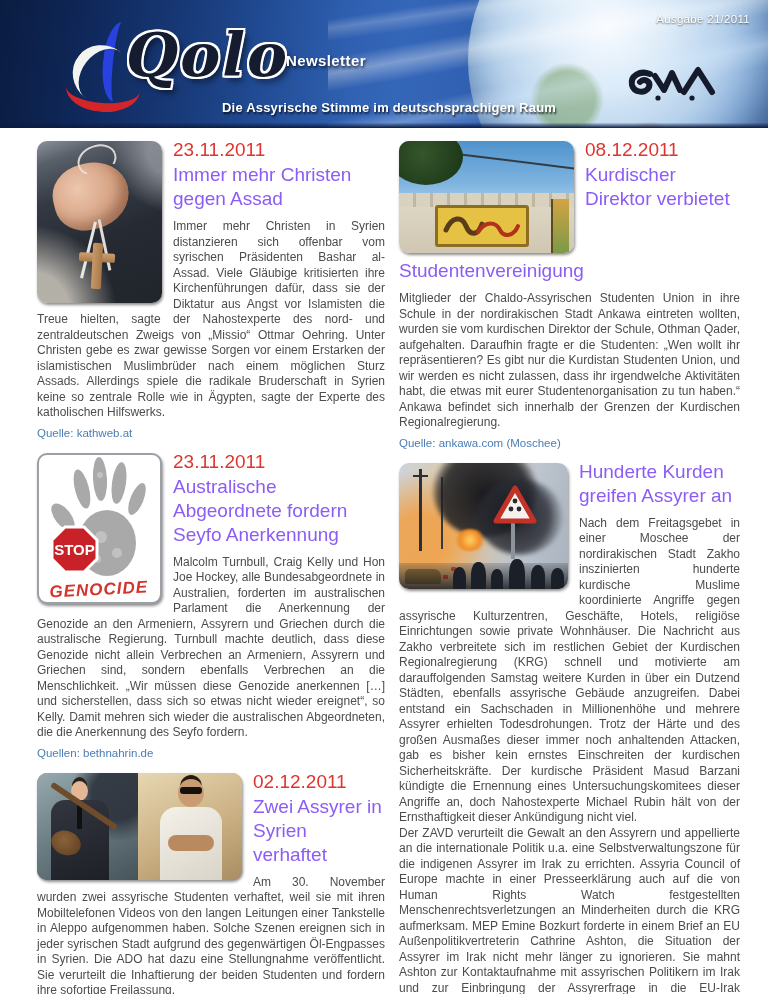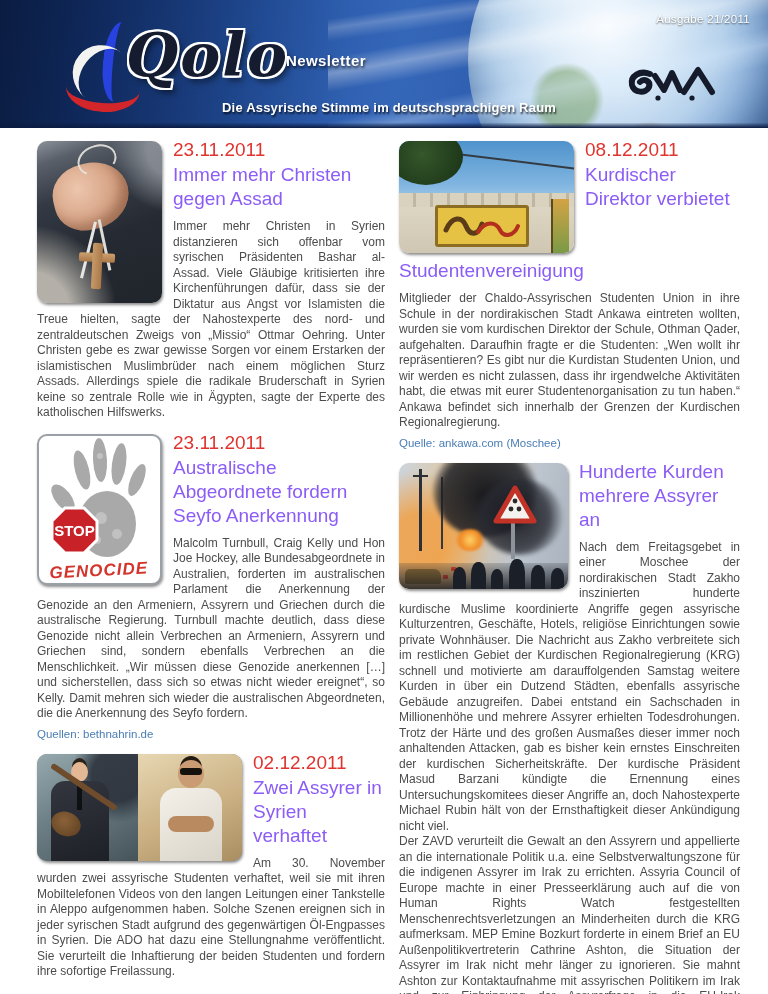--- a/index.html
+++ b/index.html
@@ -198,20 +198,21 @@
           <div class="i1-hand"></div>
           <div class="i1-string-loop"></div>
           <div class="i1-string-l"></div>
           <div class="i1-string-r"></div>
           <div class="i1-cross-h"></div>
           <div class="i1-cross-v"></div>
         </div>
         <h2 class="date">23.11.2011</h2>
         <h3 class="title">Immer mehr Christen gegen Assad</h3>
         <p class="body">Immer mehr Christen in Syrien distanzieren sich offenbar vom syrischen Präsidenten Bashar al-Assad. Viele Gläubige kritisierten ihre Kirchenführungen dafür, dass sie der Diktatur aus Angst vor Islamisten die Treue hielten, sagte der Nahostexperte des nord- und zentraldeutschen Zweigs von „Missio“ Ottmar Oehring. Unter Christen gebe es zwar gewisse Sorgen vor einem Erstarken der islamistischen Muslimbrüder nach einem möglichen Sturz Assads. Allerdings spiele die radikale Bruderschaft in Syrien keine so zentrale Rolle wie in Ägypten, sagte der Experte des katholischen Hilfswerks.</p>
+        <p class="source">Quelle: kathweb.at</p>
       </article>
 
       <article>
         <div class="art-img img2">
           <svg width="121" height="147" viewBox="0 0 121 147">
             <g fill="#9b9b9b" opacity="0.85">
               <ellipse cx="68" cy="88" rx="29" ry="33"></ellipse>
               <ellipse cx="24" cy="62" rx="8" ry="16" transform="rotate(-38 24 62)"></ellipse>
               <ellipse cx="43" cy="34" rx="7" ry="20" transform="rotate(-14 43 34)"></ellipse>
               <ellipse cx="61" cy="24" rx="7" ry="22" transform="rotate(-3 61 24)"></ellipse>
@@ -299,21 +300,21 @@
           <div class="i5-tail" style="left:44px; bottom:10px;"></div>
           <div class="i5-tail" style="left:52px; bottom:18px;"></div>
           <div class="i5-crowd"></div>
           <div class="i5-person" style="left:54px;  width:13px; height:22px;"></div>
           <div class="i5-person" style="left:72px;  width:15px; height:27px;"></div>
           <div class="i5-person" style="left:92px;  width:12px; height:20px;"></div>
           <div class="i5-person" style="left:110px; width:16px; height:30px;"></div>
           <div class="i5-person" style="left:132px; width:14px; height:24px;"></div>
           <div class="i5-person" style="left:152px; width:13px; height:21px;"></div>
         </div>
-        <h3 class="title">Hunderte Kurden mehrere Assyrer an</h3>
+        <h3 class="title">Hunderte Kurden greifen Assyrer an</h3>
         <p class="body">Nach dem Freitagsgebet in einer Moschee der nordirakischen Stadt Zakho inszinierten hunderte kurdische Muslime koordinierte Angriffe gegen assyrische Kulturzentren, Geschäfte, Hotels, religiöse Einrichtungen sowie private Wohnhäuser. Die Nachricht aus Zakho verbreitete sich im restlichen Gebiet der Kurdischen Regionalregierung (KRG) schnell und motivierte am darauffolgenden Samstag weitere Kurden in über ein Dutzend Städten, ebenfalls assyrische Gebäude anzugreifen. Dabei entstand ein Sachschaden in Millionenhöhe und mehrere Assyrer erhielten Todesdrohungen. Trotz der Härte und des großen Ausmaßes dieser immer noch anhaltenden Attacken, gab es bisher kein ernstes Einschreiten der kurdischen Sicherheitskräfte. Der kurdische Präsident Masud Barzani kündigte die Ernennung eines Untersuchungskomitees dieser Angriffe an, doch Nahostexperte Michael Rubin hält von der Ernsthaftigkeit dieser Ankündigung nicht viel.</p>
         <p class="body">Der ZAVD verurteilt die Gewalt an den Assyrern und appellierte an die internationale Politik u.a. eine Selbstverwaltungszone für die indigenen Assyrer im Irak zu errichten. Assyria Council of Europe machte in einer Presseerklärung auch auf die von Human Rights Watch festgestellten Menschenrechtsverletzungen an Minderheiten durch die KRG aufmerksam. MEP Emine Bozkurt forderte in einem Brief an EU Außenpolitikvertreterin Cathrine Ashton, die Situation der Assyrer im Irak nicht mehr länger zu ignorieren. Sie mahnt Ashton zur Kontaktaufnahme mit assyrischen Politikern im Irak und zur Einbringung der Assyrerfrage in die EU-Irak Beziehungen.</p>
 
       </article>
 
     </div>
   </div>
 </div>
 
 </body></html>

